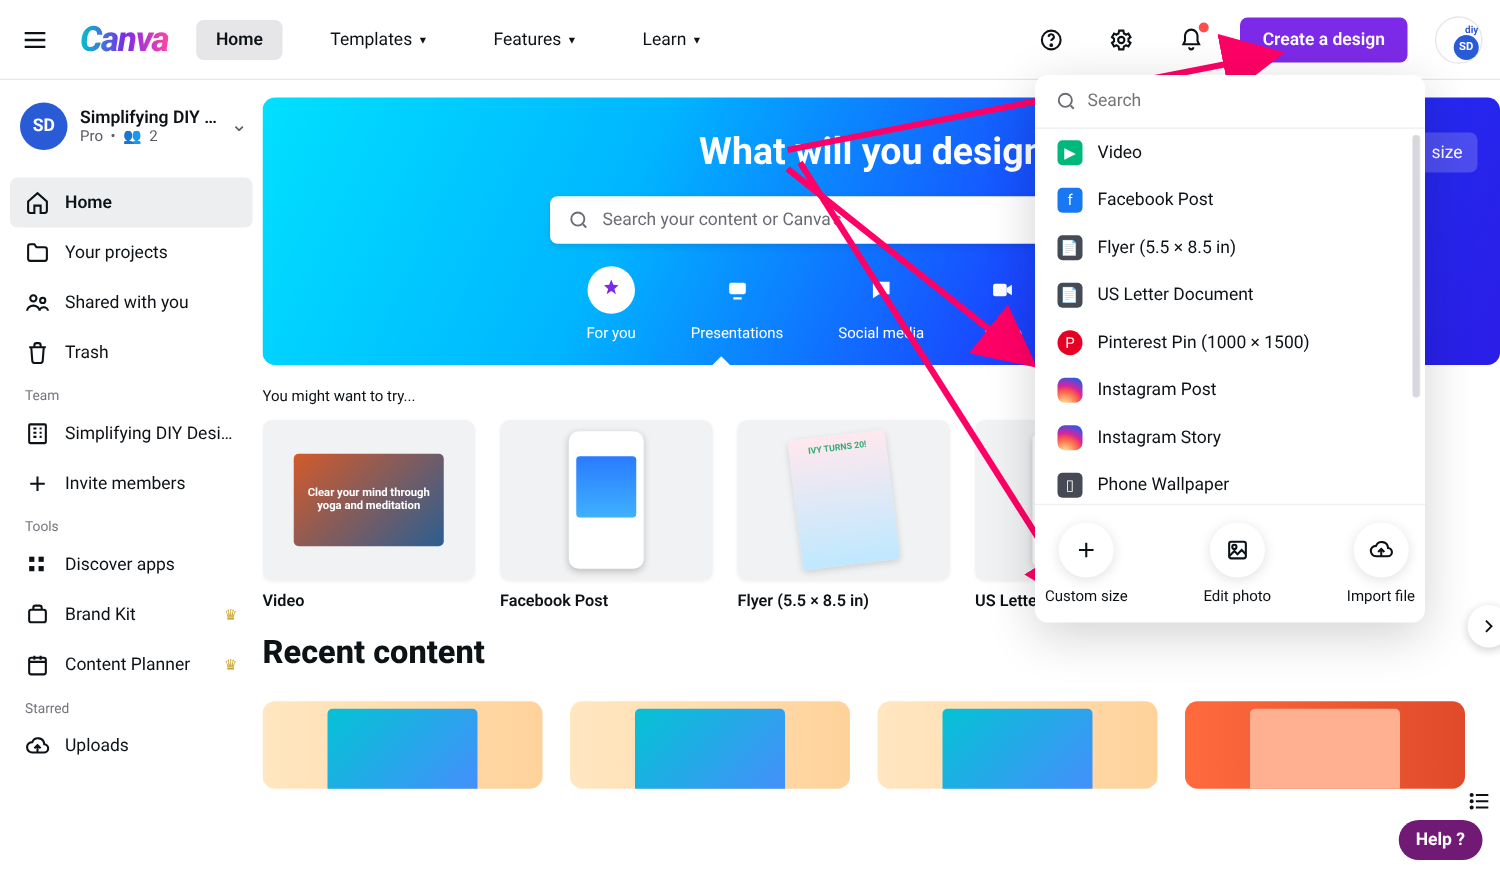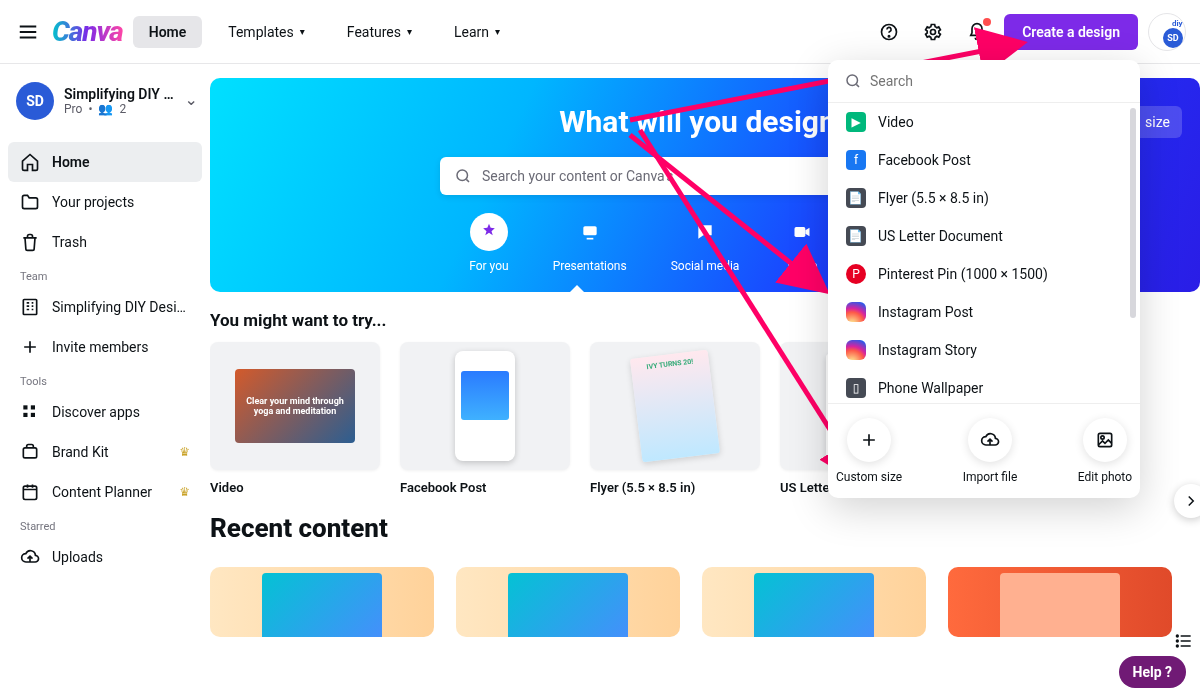--- a/index.html
+++ b/index.html
@@ -1,19 +1,19 @@
 <!DOCTYPE html>
 <html><head>
 <meta charset="utf-8">
 <style>
 * { box-sizing: border-box; margin: 0; padding: 0; font-family: -apple-system, BlinkMacSystemFont, "Segoe UI", Roboto, sans-serif; }
 body { width: 1200px; height: 700px; overflow: hidden; background: #fff; color: #0d1216; position: relative; }
 
 
-.topbar { height: 64px; display: flex; align-items: center; padding: 0 14px; border-bottom: 1px solid #e7e7e9; gap: 10px; }
+.topbar { height: 64px; display: flex; align-items: center; padding: 0 14px; border-bottom: 1px solid #e7e7e9; gap: 22px; }
 .burger { width: 28px; height: 28px; display:flex; align-items:center; justify-content:center; cursor:pointer; }
 .burger svg { width: 22px; height: 22px; }
 .logo { display:flex; align-items:center; }
 .logo-text { font-size: 28px; font-weight: 800; letter-spacing: -1px; background: linear-gradient(90deg,#01c3cc,#7d2ae7,#ff46a6); -webkit-background-clip:text; background-clip:text; color: transparent; font-style: italic;}
 .nav-btn { padding: 8px 16px; border-radius: 6px; font-size: 14px; display:flex; align-items:center; gap:6px; cursor:pointer; }
 .nav-btn.home { background:#e6e6e9; font-weight:600; }
 .caret { font-size:10px; }
 .topbar-spacer { flex:1; }
 .top-icon { width:34px; height:34px; display:flex; align-items:center; justify-content:center; cursor:pointer; border-radius:50%; }
 .top-icon svg { width:20px; height:20px; }
@@ -45,21 +45,21 @@
 .hero-search { margin: 18px auto 0; width: 530px; background:#fff; border-radius:6px; display:flex; align-items:center; padding: 10px 14px; color:#6b6b76; font-size:14px; gap:10px; box-shadow:0 2px 6px rgba(0,0,0,0.1);}
 .hero-tabs { display:flex; justify-content:center; gap:44px; margin-top:18px; }
 .hero-tab { display:flex; flex-direction:column; align-items:center; gap:8px; font-size:12px; }
 .hero-tab .bubble { width:38px; height:38px; border-radius:50%; display:flex; align-items:center; justify-content:center; }
 .hero-tab .bubble.white { background:#fff; color:#6b1ae4; }
 .hero-tab .bubble svg { width:20px; height:20px; }
 .hero-tab.active .bubble { background:#fff; }
 .hero-tab.active::after { content:""; }
 .hero-active-dot { width:0; height:0; border-left:8px solid transparent; border-right:8px solid transparent; border-bottom:8px solid #fff; position:absolute; bottom:-1px; left:359px; }
 
-.sect-title { font-size:17px; font-weight:700; margin: 18px 0 12px 0; }
+.sect-title { font-size:12px; font-weight:400; margin: 18px 0 12px 0; }
 .sect-title.big { font-size:26px; font-weight:800; }
 .cards { display:flex; gap:20px; }
 .card { width:170px; }
 .thumb { width:170px; height:128px; border-radius:8px; background:#f1f2f4; display:flex; align-items:center; justify-content:center; box-shadow: 0 1px 3px rgba(0,0,0,0.06); overflow:hidden; position:relative;}
 .card-label { font-size:13px; font-weight:600; margin-top:10px; }
 .thumb-vid { width:120px; height:74px; border-radius:4px; background:linear-gradient(135deg,#d35a2b,#2c5e91); display:flex; align-items:center; justify-content:center; color:#fff; font-size:9px; font-weight:700; text-align:center; padding:4px;}
 .thumb-phone { width:60px; height:110px; background:#fff; border-radius:8px; box-shadow:0 2px 6px rgba(0,0,0,0.2); padding:6px;}
 .thumb-phone-inner { width:100%; height:50%; background:linear-gradient(#2a7bff,#3fb1ff); border-radius:3px; margin-top:14px;}
 .thumb-flyer { width:78px; height:104px; background:linear-gradient(#ffe8ee,#bfe8ff); border-radius:3px; transform:rotate(-7deg); box-shadow:0 2px 6px rgba(0,0,0,0.15); display:flex; flex-direction:column; align-items:center; padding-top:6px; font-size:7px; color:#3a7; font-weight:700;}
 .thumb-doc { width:78px; height:104px; background:#fff; border-radius:3px; box-shadow:0 2px 6px rgba(0,0,0,0.15);}
@@ -166,20 +166,28 @@
         <span>Home</span>
       </div>
     <div class="side-item">
         <svg viewBox="0 0 24 24" fill="none" stroke="#0d1216" stroke-width="2">
           <path d="M3 6a2 2 0 0 1 2-2h4l2 3h8a2 2 0 0 1 2 2v9a2 2 0 0 1-2 2H5a2 2 0 0 1-2-2z"></path>
         </svg>
         <span>Your projects</span>
       </div>
     <div class="side-item">
         <svg viewBox="0 0 24 24" fill="none" stroke="#0d1216" stroke-width="2">
+          <circle cx="8" cy="8" r="3"></circle>
+          <circle cx="17" cy="10" r="2.5"></circle>
+          <path d="M2 20c0-3 3-5 6-5s6 2 6 5M14 20c0-2 2-3.5 4-3.5s4 1.5 4 3.5"></path>
+        </svg>
+        <span>Shared with you</span>
+      </div>
+    <div class="side-item">
+        <svg viewBox="0 0 24 24" fill="none" stroke="#0d1216" stroke-width="2">
           <path d="M4 7h16M9 7V5a2 2 0 0 1 2-2h2a2 2 0 0 1 2 2v2M6 7l1 13a2 2 0 0 0 2 2h6a2 2 0 0 0 2-2l1-13"></path>
         </svg>
         <span>Trash</span>
       </div>
     <div class="side-label">Team</div>
     <div class="side-item">
         <svg viewBox="0 0 24 24" fill="none" stroke="#0d1216" stroke-width="2">
           <rect x="4" y="3" width="16" height="18" rx="1"></rect>
           <path d="M8 7h3M8 11h3M8 15h3M14 7h2M14 11h2M14 15h2"></path>
         </svg>
@@ -403,35 +411,35 @@
         <div class="dd-circle">
           <svg width="20" height="20" viewBox="0 0 24 24" stroke="#0d1216" stroke-width="2" fill="none">
             <path d="M12 5v14M5 12h14"></path>
           </svg>
         </div>
         <span>Custom size</span>
       </div>
     <div class="dd-round">
         <div class="dd-circle">
           <svg width="20" height="20" viewBox="0 0 24 24" stroke="#0d1216" stroke-width="2" fill="none">
-            <path d="M7 18a5 5 0 0 1 0-10 6 6 0 0 1 11.5 2A4 4 0 0 1 18 18H7z"></path>
-            <path d="M12 12v6M9 14l3-3 3 3"></path>
-          </svg>
-        </div>
-        <span>Import file</span>
-      </div>
-    <div class="dd-round">
-        <div class="dd-circle">
-          <svg width="20" height="20" viewBox="0 0 24 24" stroke="#0d1216" stroke-width="2" fill="none">
             <rect x="4" y="4" width="16" height="16" rx="2"></rect>
             <circle cx="9" cy="9" r="2"></circle>
             <path d="m4 18 5-5 3 3 4-4 4 4"></path>
           </svg>
         </div>
         <span>Edit photo</span>
+      </div>
+    <div class="dd-round">
+        <div class="dd-circle">
+          <svg width="20" height="20" viewBox="0 0 24 24" stroke="#0d1216" stroke-width="2" fill="none">
+            <path d="M7 18a5 5 0 0 1 0-10 6 6 0 0 1 11.5 2A4 4 0 0 1 18 18H7z"></path>
+            <path d="M12 12v6M9 14l3-3 3 3"></path>
+          </svg>
+        </div>
+        <span>Import file</span>
       </div>
   </div>
 </div>
 
 <svg class="arrow-layer" viewBox="0 0 1200 700">
   <defs>
       <marker id="ah" markerWidth="10" markerHeight="10" refX="8" refY="5" orient="auto">
         <path d="M0 0L10 5L0 10z" fill="#ff0066"></path>
       </marker>
     </defs>

